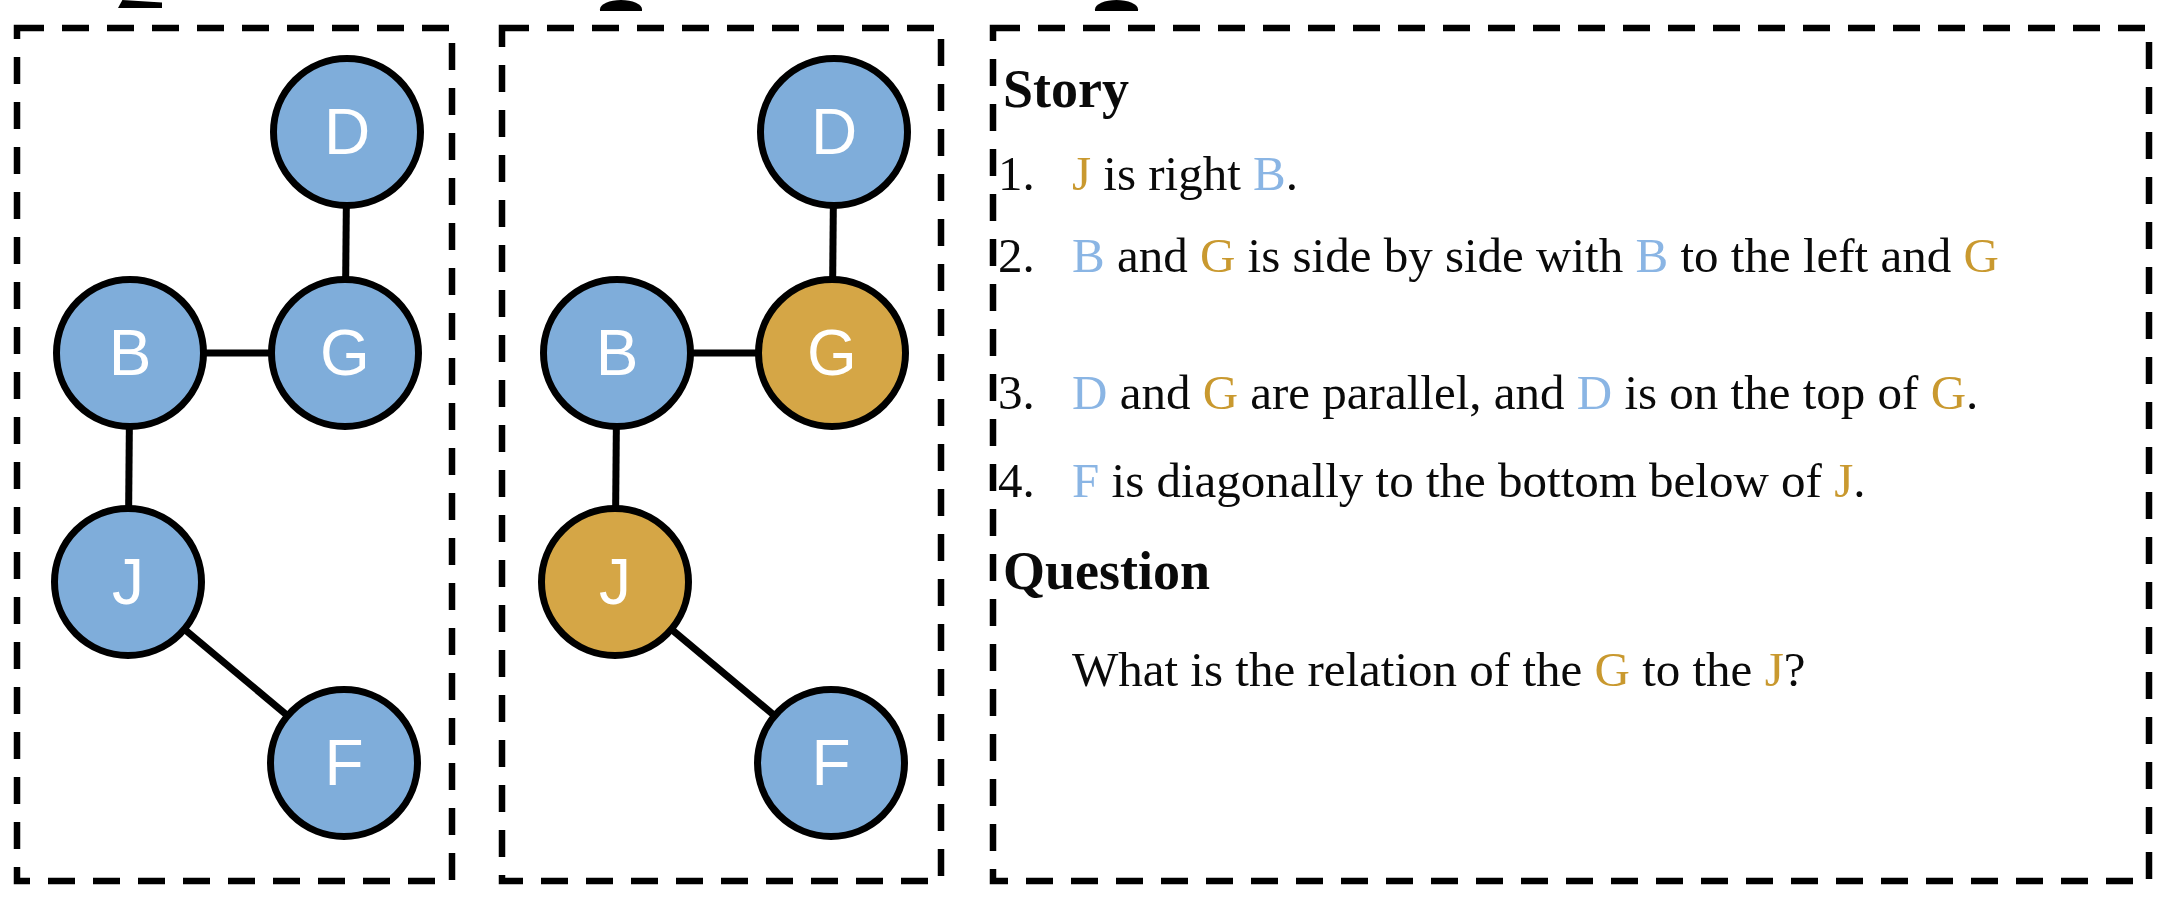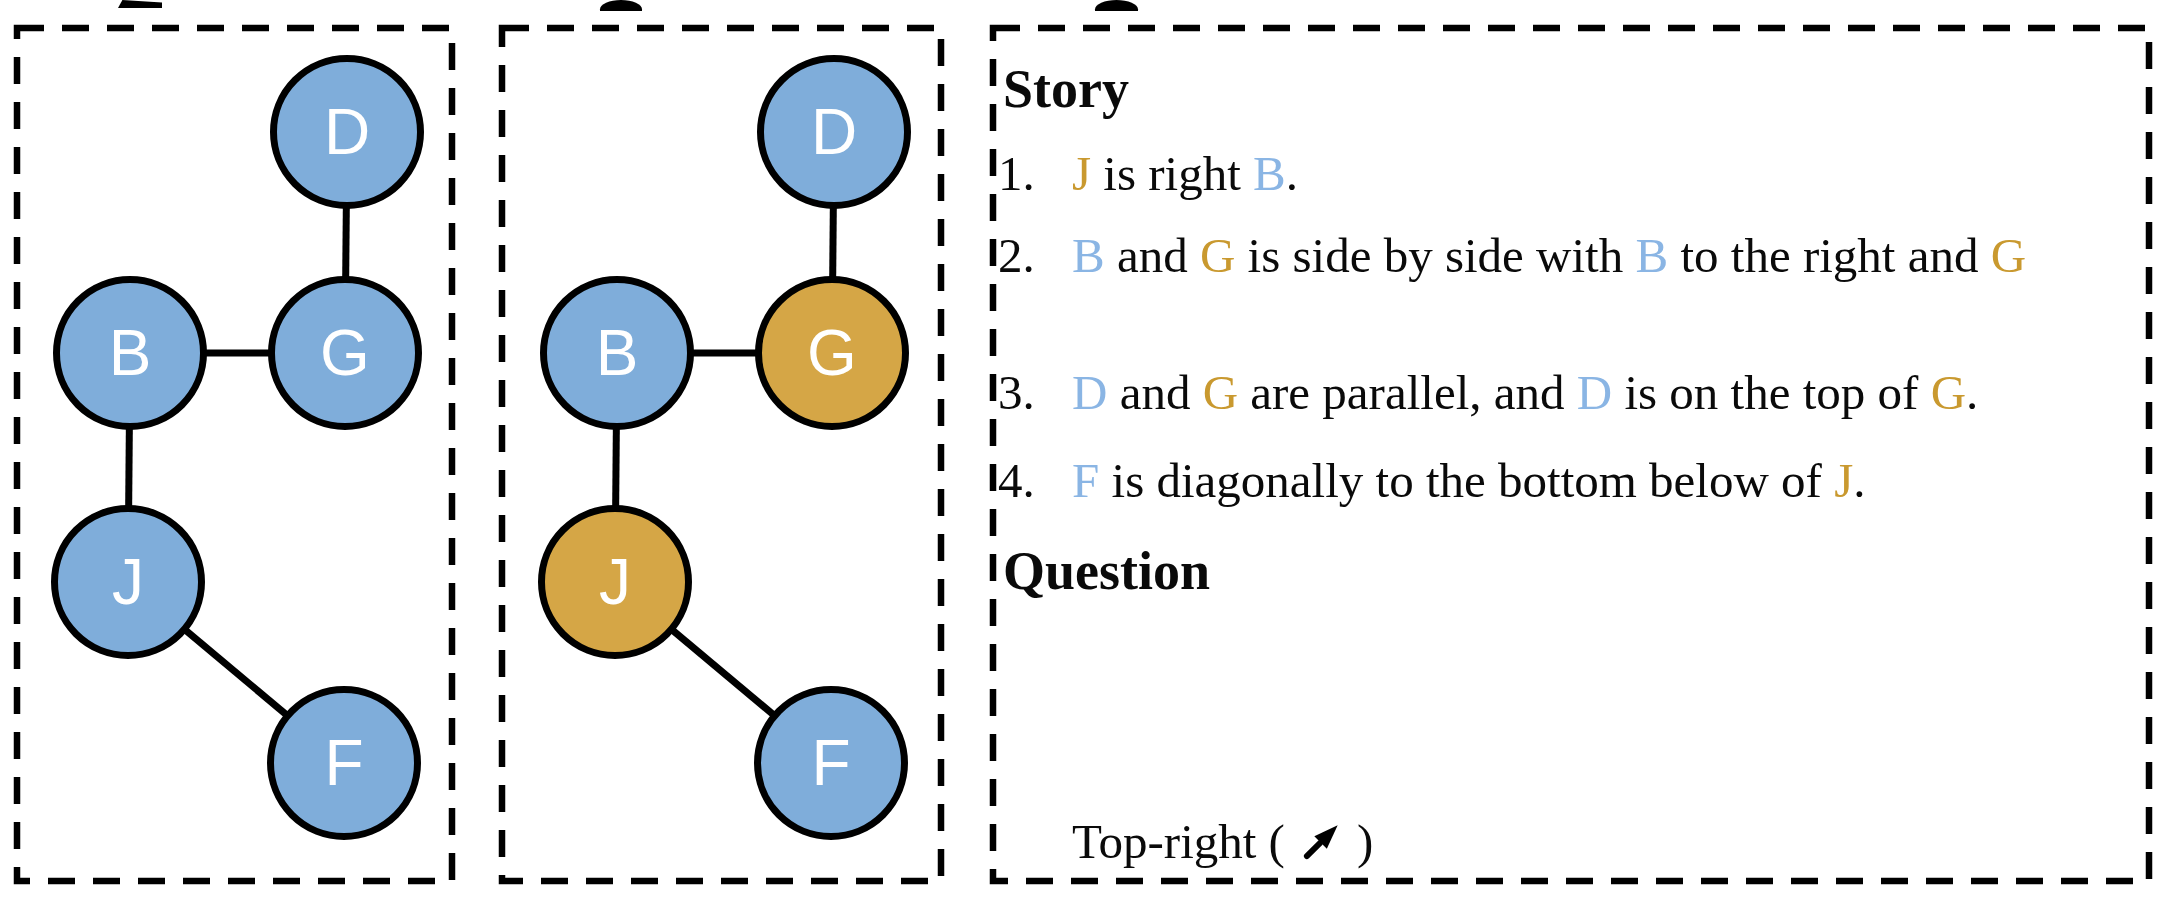--- a/index.html
+++ b/index.html
@@ -74,32 +74,27 @@
     <div class="node blue" style="left:754px;top:686px">F</div>
   </div>
 
   <div class="qa">
     <div class="heading" style="top:33px">Story</div>
 
     <div class="item" style="top:115px">
       <span class="num">1.</span><span><span class="c-gold">J</span><span> is right </span><span class="c-blue">B</span><span>.</span></span>
     </div>
     <div class="item" style="top:197px">
-      <span class="num">2.</span><span><span class="c-blue">B</span><span> and </span><span class="c-gold">G</span><span> is side by side with </span><span class="c-blue">B</span><span> to the right and </span><span class="c-gold">G</span><br></span>
+      <span class="num">2.</span><span><span class="c-blue">B</span><span> and </span><span class="c-gold">G</span><span> is side by side with </span><span class="c-blue">B</span><span> to the left and </span><span class="c-gold">G</span><br></span>
     </div>
     <div class="item" style="top:334px">
       <span class="num">3.</span><span><span class="c-blue">D</span><span> and </span><span class="c-gold">G</span><span> are parallel, and </span><span class="c-blue">D</span><span> is on the top of </span><span class="c-gold">G</span><span>.</span></span>
     </div>
     <div class="item" style="top:422px">
       <span class="num">4.</span><span><span class="c-blue">F</span><span> is diagonally to the bottom below of </span><span class="c-gold">J</span><span>.</span></span>
     </div>
 
     <div class="heading" style="top:515px">Question</div>
+    <div class="body-line" style="top:611px"><span>What is the relation of the </span><span class="c-gold">G</span><span> to the </span><span class="c-gold">J</span><span>?</span></div>
 
-    <div class="body-line" style="top:783px">
-      <span>Top-right (</span><svg class="arrow-icon" viewBox="0 0 24 24">
-          <polygon points="22,2 8,8.5 15.5,16" fill="#000"></polygon>
-          <path d="M3.5,20.5 L11.5,12.5" stroke="#000" stroke-width="3.5" stroke-linecap="round" fill="none"></path>
-        </svg><span>)</span>
-    </div>
   </div>
 
 </div>
 
 </body></html>

